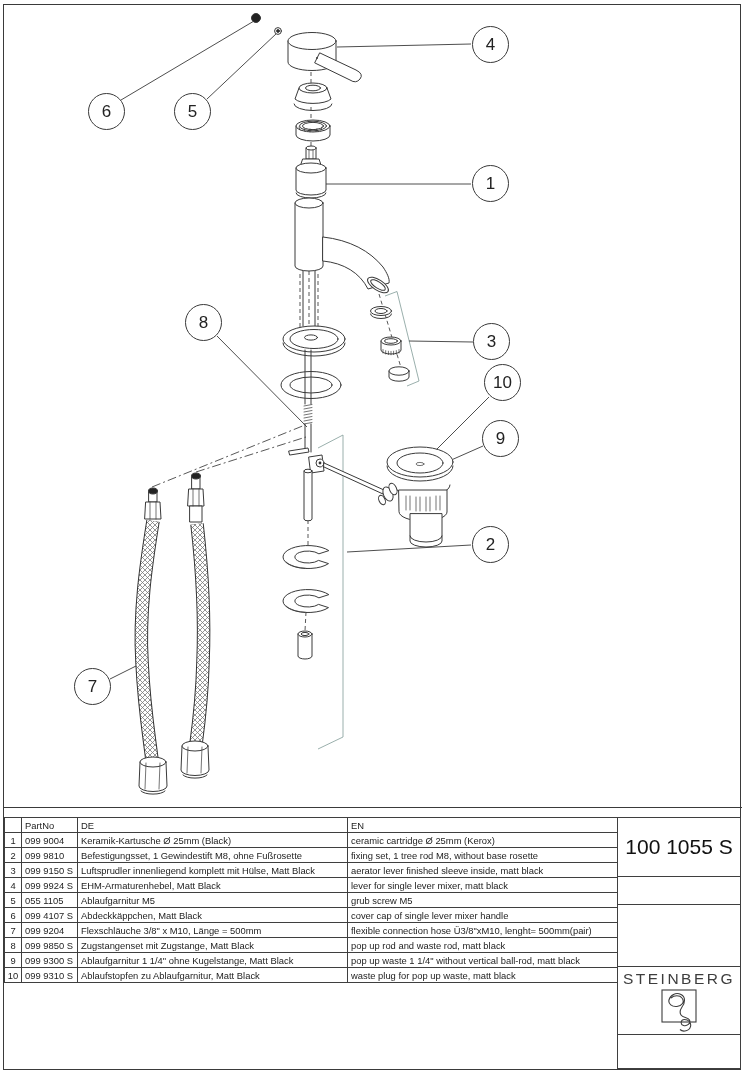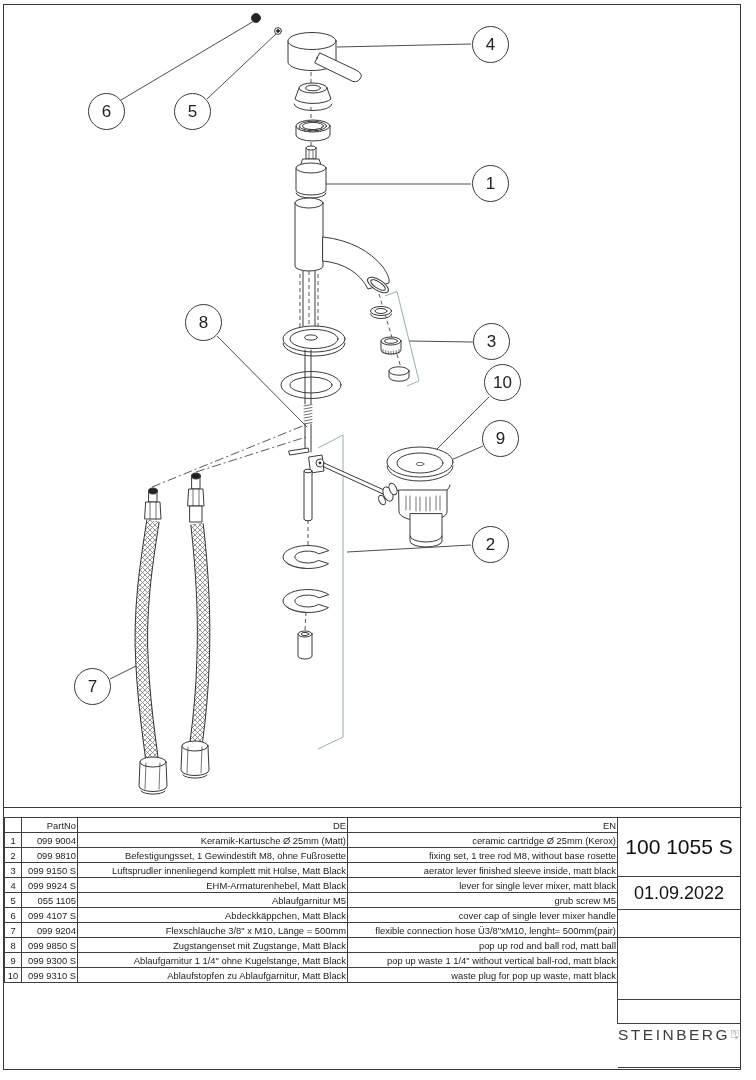--- a/index.html
+++ b/index.html
@@ -11,31 +11,31 @@
           border-top:1.3px solid #3a3a3a; }
   .drawing-svg { position:absolute; left:0; top:0; }
   .callout { position:absolute; width:37px; height:37px; border:1.4px solid #3a3a3a;
           border-radius:50%; background:#fff; display:flex; align-items:center;
           justify-content:center; font-size:17px; color:#222; box-sizing:border-box; }
   table.parts { position:absolute; left:4px; top:817px; width:614px;
           border-collapse:collapse; table-layout:fixed; font-size:9.4px;
           color:#1d1d1d; }
   table.parts th, table.parts td { border:1px solid #3f3f3f; height:14px;
           padding:0 1px 0 3px; overflow:hidden; white-space:nowrap;
-          font-weight:normal; text-align:right; line-height:13px; }
+          font-weight:normal; text-align:left; line-height:13px; }
   table.parts td.num { text-align:center; padding:0; }
-  .tblock { position:absolute; left:617px; top:817px; width:124px; height:207px;
+  .tblock { position:absolute; left:617px; top:817px; width:124px; height:252px;
           border:1px solid #3f3f3f; box-sizing:border-box; background:#fff; }
   .tblock .cell { box-sizing:border-box; border-bottom:1px solid #3f3f3f;
           display:flex; align-items:center; justify-content:center; }
   .cell-code { height:59px; font-size:21px; color:#111; }
   .cell-date { height:33px; font-size:18px; color:#111; }
   .cell-empty1 { height:28px; }
   .cell-empty2 { height:62px; }
-  .cell-brand { height:68px; border-bottom:none; flex-direction:row;
+  .cell-brand { height:68px; border-bottom:none; flex-direction:column;
           justify-content:flex-start; padding-top:3px; }
   .brand-name { font-size:15.5px; letter-spacing:2.5px; color:#3d3d3d; }
 </style>
 </head>
 <body>
 
 <div class="page">
 
   <div class="page-border"></div>
   <div class="sep-line"></div>
@@ -242,21 +242,21 @@
     <tbody>
         <tr>
       <th></th>
       <th>PartNo</th>
       <th>DE</th>
       <th>EN</th>
     </tr>
     <tr>
           <td class="num">1</td>
           <td>099 9004</td>
-          <td>Keramik-Kartusche Ø 25mm (Matt)</td>
+          <td>Keramik-Kartusche Ø 25mm (Black)</td>
           <td>ceramic cartridge Ø 25mm (Kerox)</td>
         </tr>
     <tr>
           <td class="num">2</td>
           <td>099 9810</td>
           <td>Befestigungsset, 1 Gewindestift M8, ohne Fußrosette</td>
           <td>fixing set, 1 tree rod M8, without base rosette</td>
         </tr>
     <tr>
           <td class="num">3</td>
@@ -285,40 +285,39 @@
     <tr>
           <td class="num">7</td>
           <td>099 9204</td>
           <td>Flexschläuche 3/8" x M10, Länge = 500mm</td>
           <td>flexible connection hose Ü3/8"xM10, lenght= 500mm(pair)</td>
         </tr>
     <tr>
           <td class="num">8</td>
           <td>099 9850 S</td>
           <td>Zugstangenset mit Zugstange, Matt Black</td>
-          <td>pop up rod and ball rod, matt ball</td>
+          <td>pop up rod and waste rod, matt black</td>
         </tr>
     <tr>
           <td class="num">9</td>
           <td>099 9300 S</td>
           <td>Ablaufgarnitur 1 1/4" ohne Kugelstange, Matt Black</td>
           <td>pop up waste 1 1/4" without vertical ball-rod, matt black</td>
         </tr>
     <tr>
           <td class="num">10</td>
           <td>099 9310  S</td>
           <td>Ablaufstopfen zu Ablaufgarnitur, Matt Black</td>
           <td>waste plug for pop up waste, matt black</td>
         </tr>
   </tbody>
     </table>
 
   <div class="tblock">
     <div class="cell cell-code">100 1055 S</div>
-    <div class="cell cell-date">01.09.2022</div>
     <div class="cell cell-empty1"></div>
     <div class="cell cell-empty2"></div>
     <div class="cell cell-brand">
       <div class="brand-name">STEINBERG</div>
       <svg width="48" height="46" viewBox="0 0 48 46">
         <g stroke="#3d3d3d" stroke-width="1.1" fill="none">
           <rect x="7" y="2" width="34" height="32"></rect>
           <path d="M16,10 C19,7 25,7 27,10 C30,14 27,18 22,18.5 C17,19 13,16 14,12 C15,7 21,4 26,6.5 C31,9 30,15 27,19 C25,22 24,24 26,27 C28,30 33,29 34.5,32 C36,35.5 32,38.5 28.5,37.5 C25,36.5 25.5,31.5 29.5,31.5 C33.5,31.5 36.5,34.5 35.5,38.5 C34.5,43 28,44.5 25,41.5"></path>
         </g>
       </svg>

